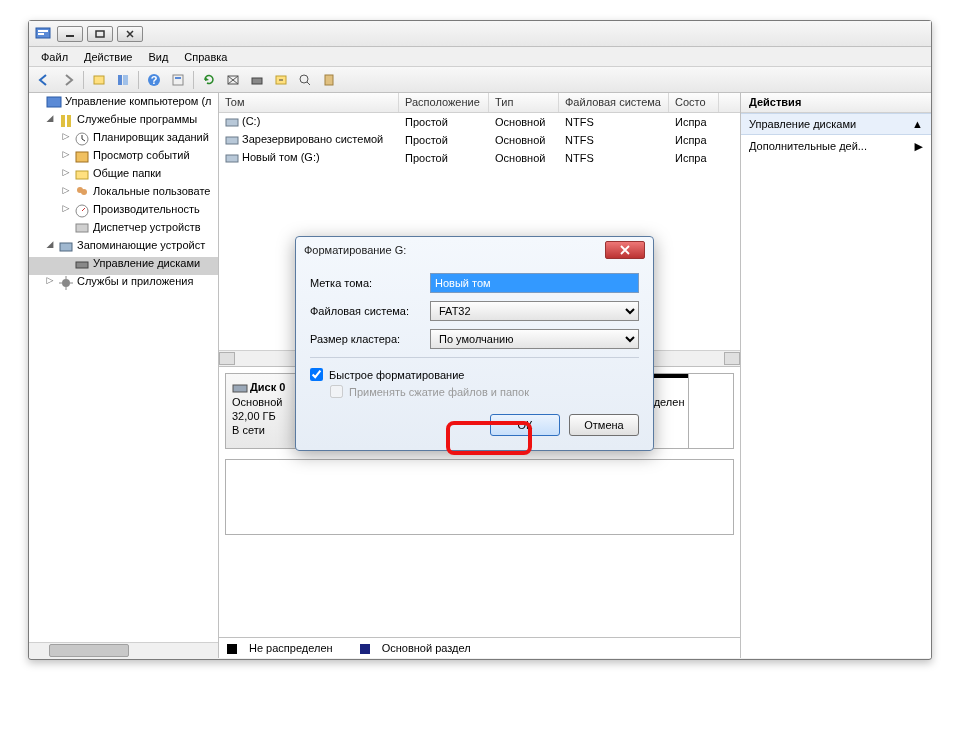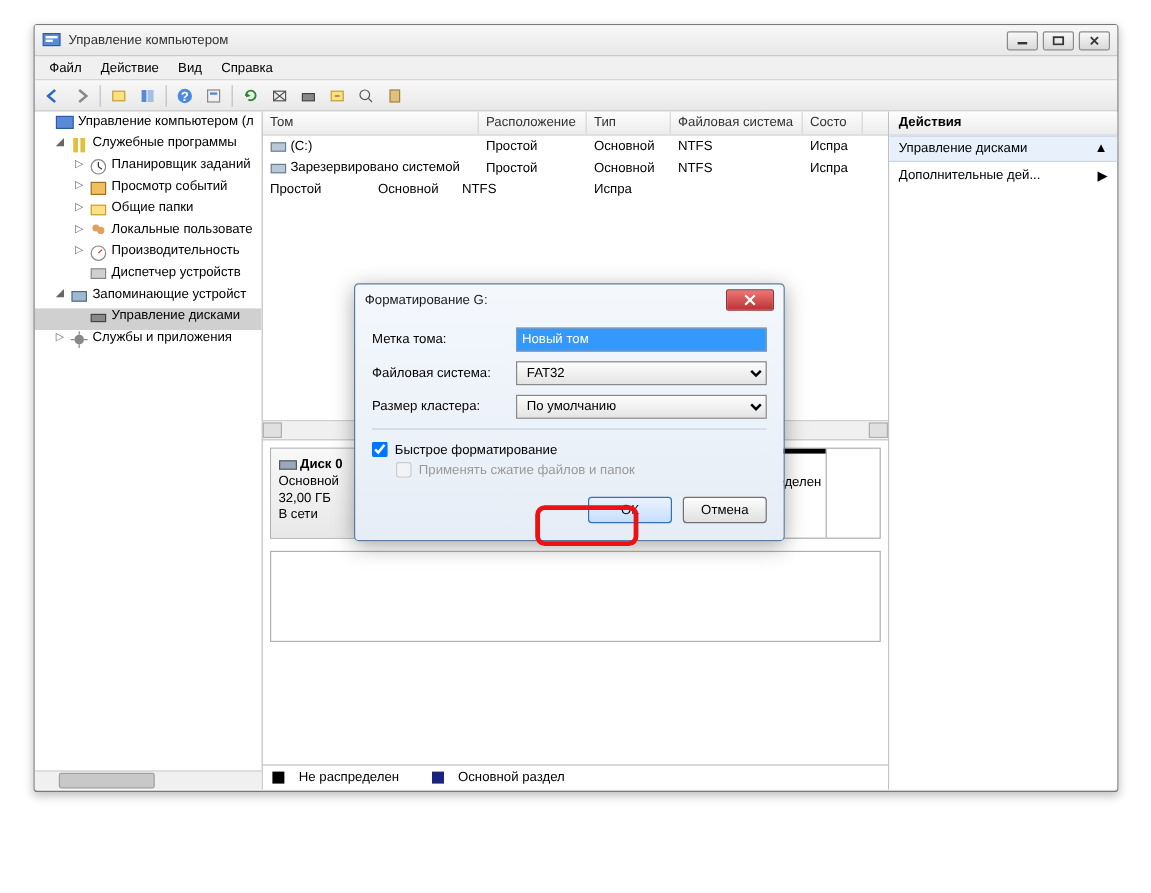--- a/index.html
+++ b/index.html
@@ -89,21 +89,20 @@
 <body>
 
 <div class="outer">
 
   <div class="titlebar">
     <svg class="ticon" viewBox="0 0 16 16">
         <rect x="1" y="2" width="14" height="10" fill="#5a8ad6" stroke="#2a5aa6"></rect>
         <rect x="3" y="4" width="10" height="2" fill="#fff"></rect>
         <rect x="3" y="7" width="6" height="2" fill="#fff"></rect>
       </svg>
-    <span class="title">Управление компьютером</span>
     <div class="winbtns">
       <div class="winbtn">
           <svg viewBox="0 0 10 8">
             <rect x="1" y="5" width="8" height="2" fill="#333"></rect>
           </svg>
         </div>
       <div class="winbtn">
           <svg viewBox="0 0 10 8">
             <rect x="1" y="1" width="8" height="6" fill="none" stroke="#333" stroke-width="1.5"></rect>
           </svg>
@@ -310,20 +309,23 @@
             <div class="lrow">
               <div class="c1"><svg class="vicon" viewBox="0 0 14 14">
                   <rect x="1" y="4" width="12" height="7" fill="#b8c8d8" stroke="#6a7a8a"></rect>
                 </svg>Зарезервировано системой</div>
               <div class="c2">Простой</div>
               <div class="c3">Основной</div>
               <div class="c4">NTFS</div>
               <div class="c5">Испра</div>
             </div>
             <div class="lrow">
+              <div class="c1"><svg class="vicon" viewBox="0 0 14 14">
+                  <rect x="1" y="4" width="12" height="7" fill="#b8c8d8" stroke="#6a7a8a"></rect>
+                </svg>Новый том (G:)</div>
               <div class="c2">Простой</div>
               <div class="c3">Основной</div>
               <div class="c4">NTFS</div>
               <div class="c5">Испра</div>
             </div>
           </div>
         <div class="list-scroll">
           <div class="larrow" style="left:0"></div>
             <div class="larrow" style="right:0"></div>
         </div>

